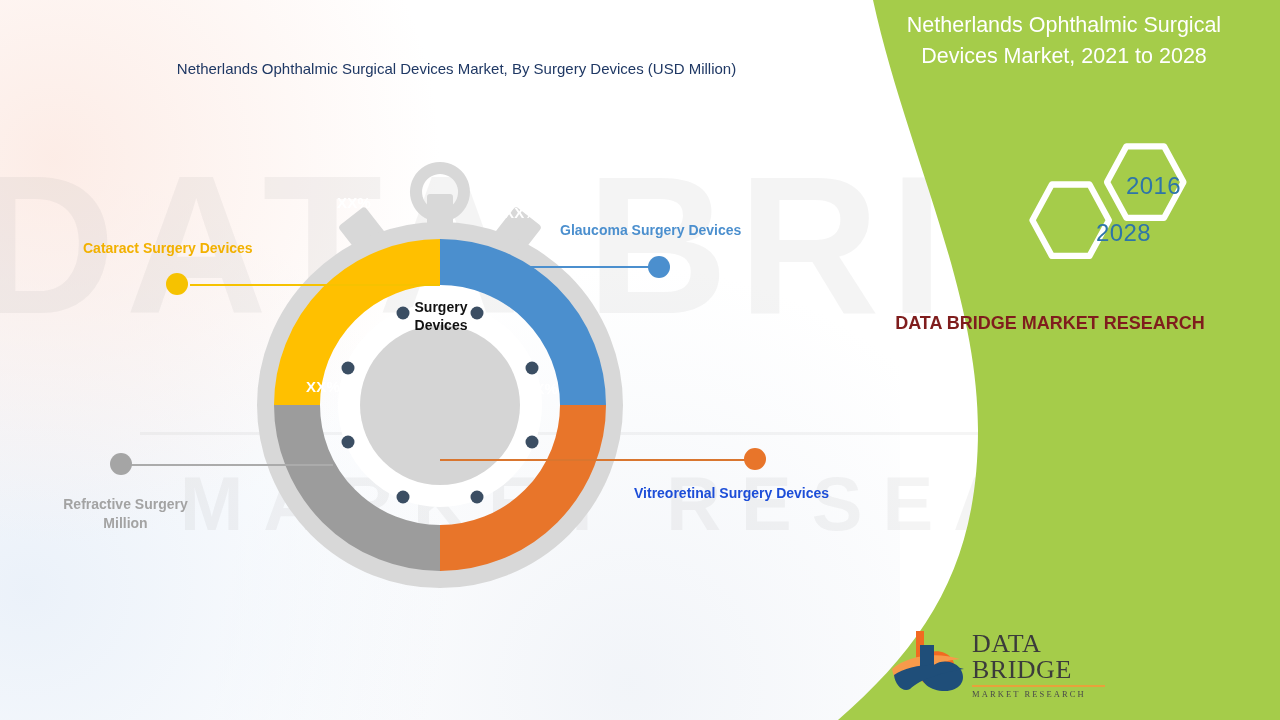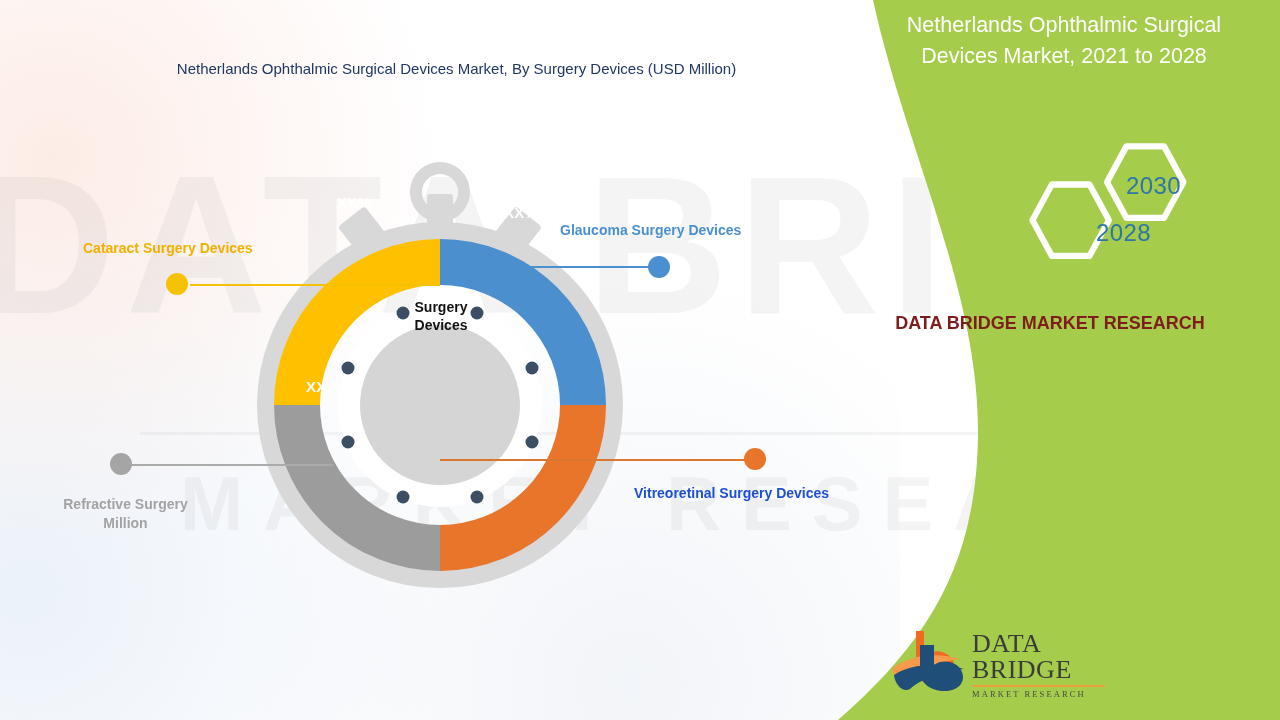--- a/index.html
+++ b/index.html
@@ -140,21 +140,21 @@
     <div class="panel-title">Netherlands Ophthalmic Surgical Devices Market, 2021 to 2028</div>
 
     <div class="hex-wrap">
       <svg width="470" height="130" viewBox="0 0 470 130">
 
         <polygon points="318,8 355,8 374,42 355,76 318,76 299,42" fill="none" stroke="#ffffff" stroke-width="6" stroke-linejoin="round" transform="translate(-8,0) scale(1.02,1.05)"></polygon>
 
         <polygon points="240,50 277,50 296,84 277,118 240,118 221,84" fill="none" stroke="#ffffff" stroke-width="6" stroke-linejoin="round" transform="translate(-3,-6) scale(1.02,1.05)"></polygon>
       </svg>
     </div>
-    <div class="hex-year y2021">2030</div>
+    <div class="hex-year y2021">2016</div>
     <div class="hex-year y2028">2028</div>
 
     <div class="brand-text">DATA BRIDGE MARKET RESEARCH</div>
   </div>
 
   <div class="logo">
     <svg width="90" height="66" viewBox="0 0 90 66">
       <path d="M18,6 L34,6 L34,30 C42,24 56,25 62,34 C69,45 62,60 48,61 C35,62 26,54 26,42 L26,6 Z" fill="#F26A21"></path>
       <path d="M2,44 C16,31 46,26 70,34 C50,36 28,44 18,58 C12,63 4,56 2,44 Z" fill="#F79A4B"></path>
       <path d="M30,20 L44,20 L44,40 C52,34 66,36 71,45 C77,56 69,66 55,66 C40,66 30,58 30,46 Z" fill="#1F4E79"></path>

